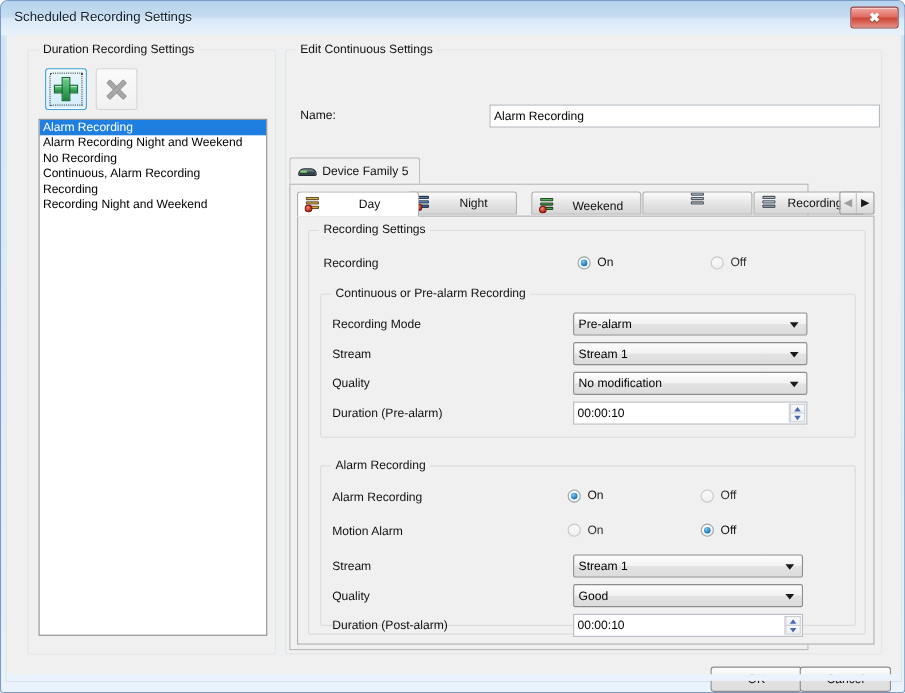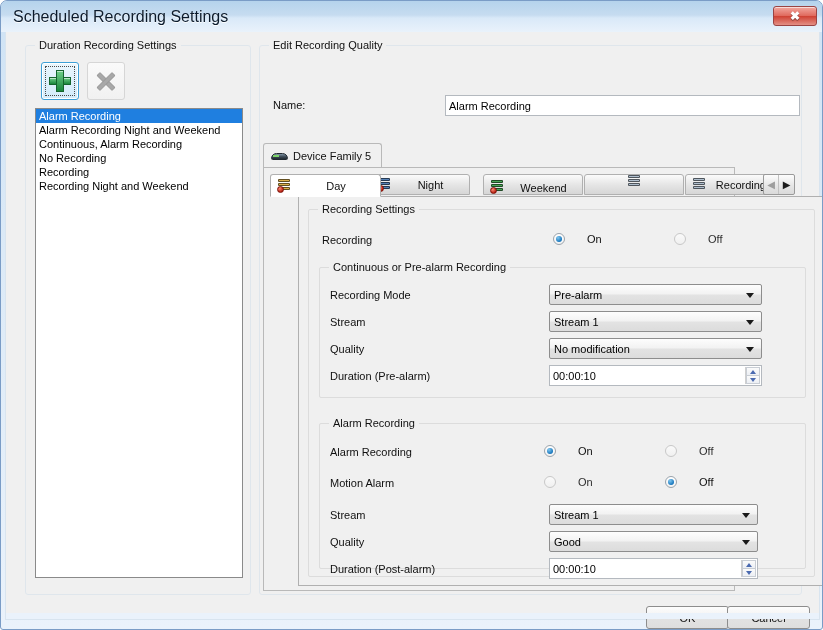--- a/index.html
+++ b/index.html
@@ -20,21 +20,21 @@
     border-radius: 7px 7px 3px 3px;
     overflow: hidden;
   }
   .titlebar {
     position:absolute; left:0; top:0; width:823px; height:31px;
     background: linear-gradient(to bottom, #b5d3ec 0%, #c6dcf0 45%, #d9e9f8 55%, #e9f2fb 100%);
     border-radius: 6px 6px 0 0;
   }
   .title-text {
     position:absolute; left:12px; top:7px;
-    font-size: 16px; color:#0b1a2b;
+    font-size: 12px; color:#0b1a2b;
     text-shadow: 0 1px 0 rgba(255,255,255,0.85);
     white-space: nowrap;
   }
   .close-btn {
     position:absolute; right:7px; top:5px; width:44px; height:20px;
     border-radius: 3px;
     border:1px solid #9a4444;
     background: linear-gradient(to bottom, #f2a9a1 0%, #e06a5e 48%, #cf4234 52%, #e39086 100%);
     box-shadow: inset 0 1px 0 rgba(255,255,255,0.6);
     display:flex; align-items:center; justify-content:center;
@@ -166,21 +166,20 @@
     height:23px; top:0;
     z-index:3;
   }
   .tab-inner .tab-label { flex:1; text-align:center; white-space:nowrap; }
   .tab-inner.active .tab-label { font-weight:normal; }
 
   .tabpanel-inner {
     position:absolute;
     background:#f0f0f0;
     border:1px solid #b0b0b0;
-    margin-left:28px;
   }
 
   .tab-scroller {
     position:absolute; top:0; height:21px; width:32px;
     display:flex;
     border:1px solid #9a9a9a;
     background: linear-gradient(to bottom,#fdfdfd 0%, #e6e6e6 55%, #dadada 100%);
     border-radius:2px;
   }
   .tab-scroller .arrow-btn {
@@ -269,21 +268,21 @@
   .tri-up {
     width:0;height:0;border-left:3px solid transparent;border-right:3px solid transparent;
     border-bottom:4px solid #4a6ab0;
   }
   .tri-down {
     width:0;height:0;border-left:3px solid transparent;border-right:3px solid transparent;
     border-top:4px solid #4a6ab0;
   }
 
   .radio {
-    position:absolute; display:flex; align-items:flex-end; gap:22px;
+    position:absolute; display:flex; align-items:flex-end; gap:6px;
     font-size:11px; color:#101010; white-space:nowrap;
   }
   .radio .knob {
     width:12px; height:12px; border-radius:50%;
     background: linear-gradient(to bottom,#ffffff,#f2f2f2);
     border:1px solid #9aa3ab;
     display:flex; align-items:center; justify-content:center;
     flex:0 0 auto;
   }
   .radio.off .knob {
@@ -334,29 +333,29 @@
       <div class="tool-btn disabled" style="left:61px; top:16px;">
         <span class="xmark-icon">
             <span></span>
             <span></span>
           </span>
       </div>
 
       <div class="listbox" style="left:9px; top:62px; width:208px; height:470px;">
         <div class="list-item selected">Alarm Recording</div>
         <div class="list-item">Alarm Recording Night and Weekend</div>
+        <div class="list-item">No Recording</div>
         <div class="list-item">Continuous, Alarm Recording</div>
-        <div class="list-item">No Recording</div>
         <div class="list-item">Recording</div>
         <div class="list-item">Recording Night and Weekend</div>
       </div>
     </div>
 
     <div class="groupbox" style="left:253px; top:13px; width:543px; height:550px;">
-      <div class="gb-title">Edit Recording Quality</div>
+      <div class="gb-title">Edit Continuous Settings</div>
 
       <div class="field-label" style="left:13px; top:53px;">Name:</div>
       <div class="textbox" style="left:185px; top:49px; width:355px; height:21px;">Alarm Recording</div>
 
       <div class="tabstrip-outer" style="left:3px; top:97px; width:537px; height:24px;">
         <div class="tab-outer">
           <span class="cam-icon">
             <span class="body"></span>
               <span class="strip"></span>
           </span>

